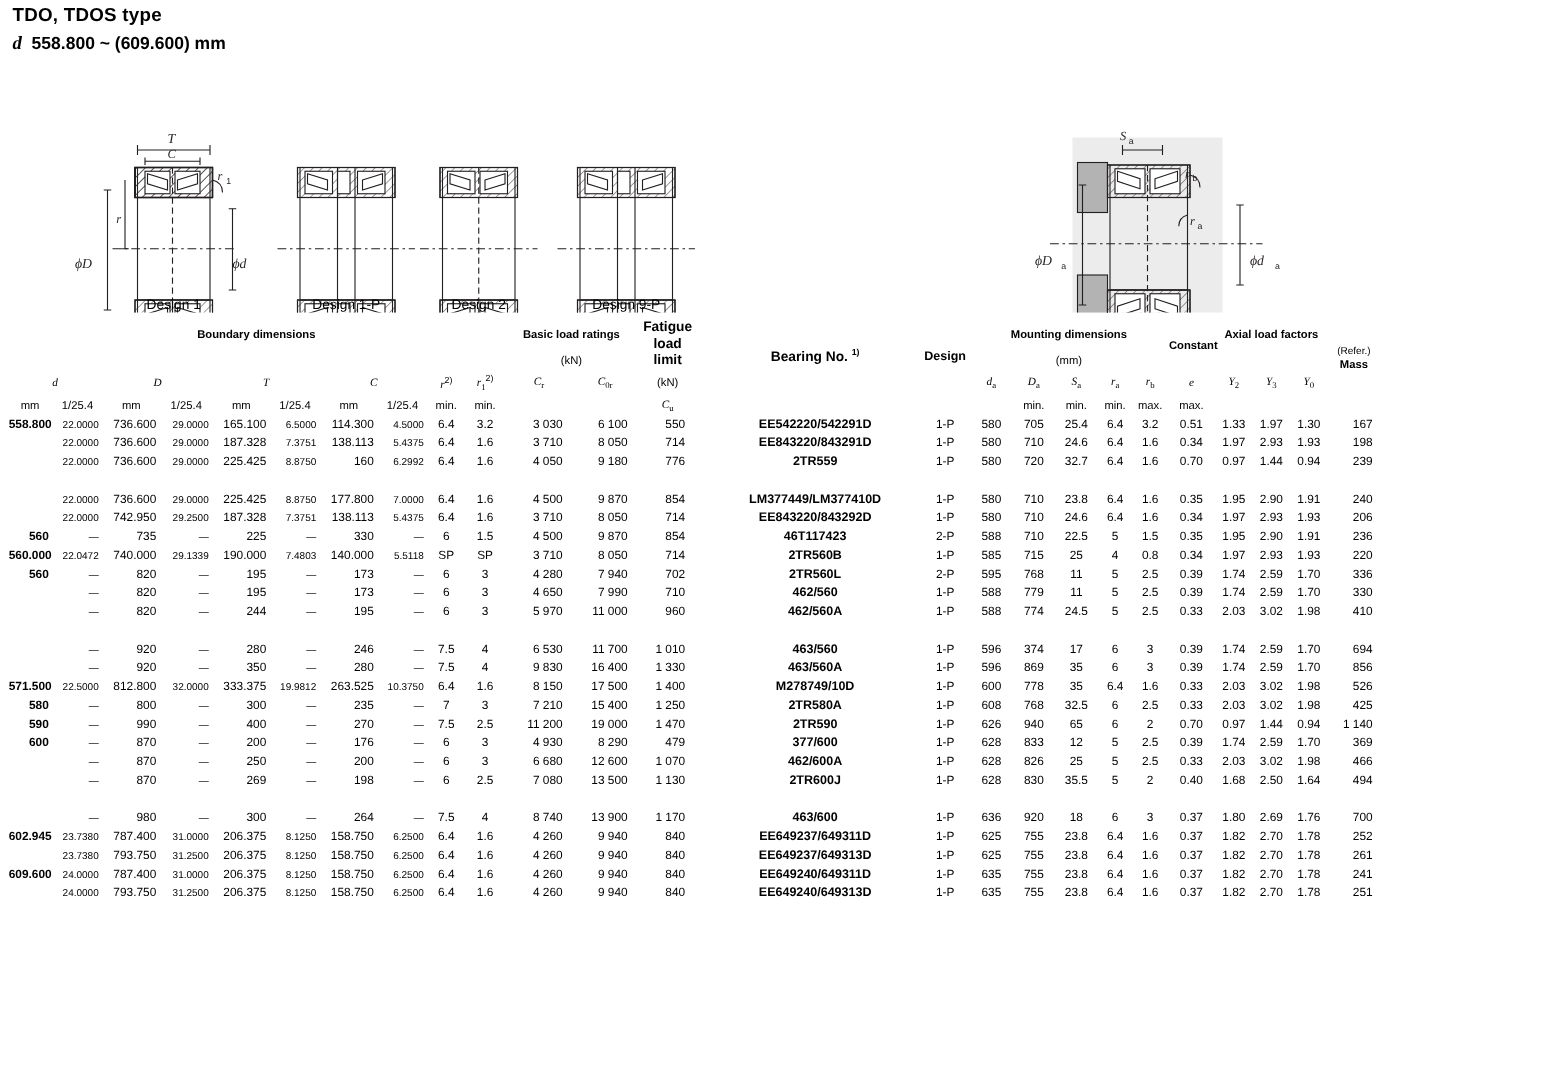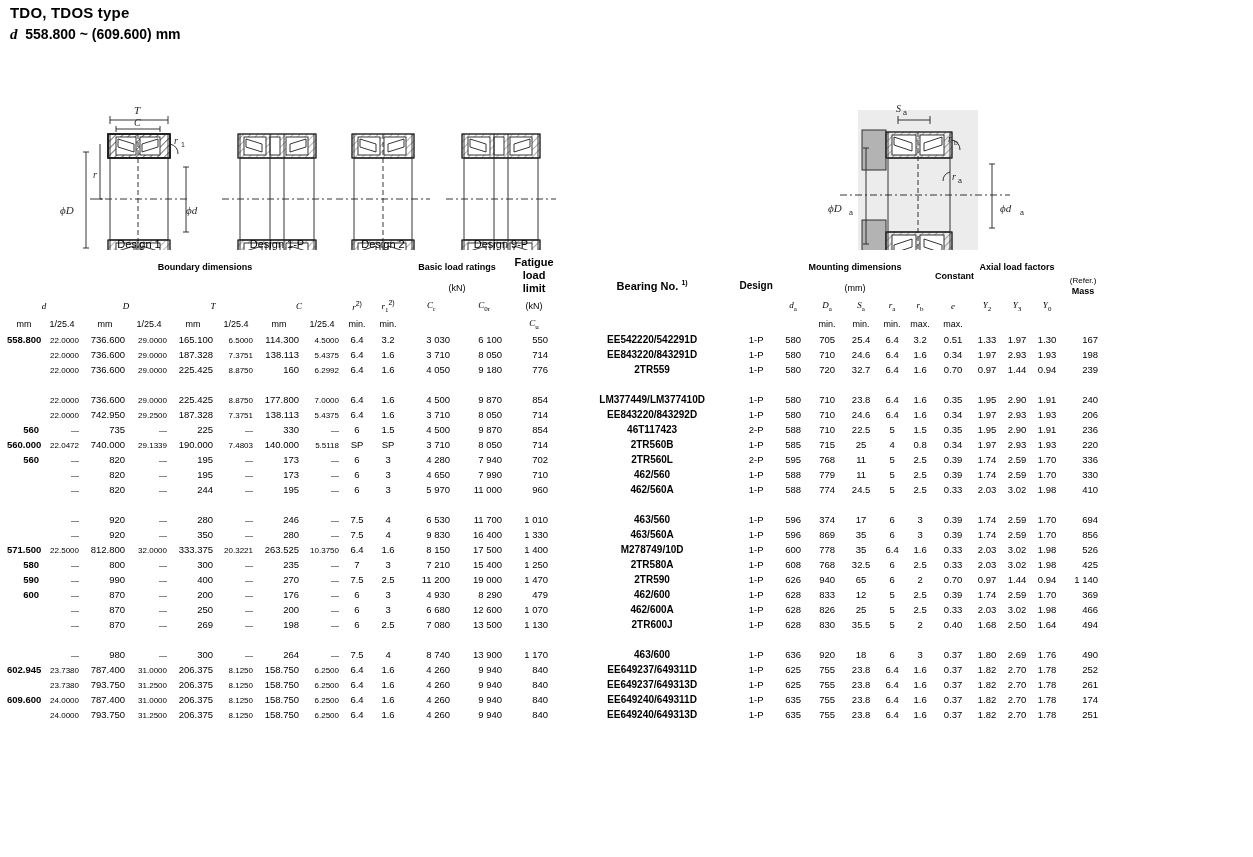--- a/index.html
+++ b/index.html
@@ -741,21 +741,21 @@
             <td class="c">2.59</td>
             <td class="c br">1.70</td>
             <td class="r br" style="padding-right:6px">856</td>
           </tr>
           <tr class="dat" style="height:13.2px">
             <td class="r bl b bt" style="padding-right:3px">571.500</td>
             <td class="r br bt" style="padding-right:3px"><span class="sm">22.5000</span></td>
             <td class="r bt" style="padding-right:3px">812.800</td>
             <td class="r br bt" style="padding-right:3px"><span class="sm">32.0000</span></td>
             <td class="r bt" style="padding-right:3px">333.375</td>
-            <td class="r br bt" style="padding-right:3px"><span class="sm">20.3221</span></td>
+            <td class="r br bt" style="padding-right:3px"><span class="sm">19.9812</span></td>
             <td class="r bt" style="padding-right:3px">263.525</td>
             <td class="r br bt" style="padding-right:3px"><span class="sm">10.3750</span></td>
             <td class="c bt">6.4</td>
             <td class="c br bt">1.6</td>
             <td class="r bt" style="padding-right:8px">8 150</td>
             <td class="r br bt" style="padding-right:8px">17 500</td>
             <td class="r br bt" style="padding-right:10px">1 400</td>
             <td class="br bt"></td>
             <td class="c br bt"><span class="bno">M278749/10D</span></td>
             <td class="c br bt">1-P</td>
@@ -834,21 +834,21 @@
             <td class="r bt" style="padding-right:3px">200</td>
             <td class="r br bt" style="padding-right:3px"><span class="sm">—</span></td>
             <td class="r bt" style="padding-right:3px">176</td>
             <td class="r br bt" style="padding-right:3px"><span class="sm">—</span></td>
             <td class="c bt">6</td>
             <td class="c br bt">3</td>
             <td class="r bt" style="padding-right:8px">4 930</td>
             <td class="r br bt" style="padding-right:8px">8 290</td>
             <td class="r br bt" style="padding-right:10px">479</td>
             <td class="br bt"></td>
-            <td class="c br bt"><span class="bno">462/600</span></td>
+            <td class="c br bt"><span class="bno">377/600</span></td>
             <td class="c br bt">1-P</td>
             <td class="c bt">628</td>
             <td class="c bt">833</td>
             <td class="c bt">12</td>
             <td class="c bt">5</td>
             <td class="c br bt">2.5</td>
             <td class="c br bt">0.39</td>
             <td class="c bt">1.74</td>
             <td class="c bt">2.59</td>
             <td class="c br bt">1.70</td>
@@ -957,21 +957,21 @@
             <td class="c br">1-P</td>
             <td class="c">636</td>
             <td class="c">920</td>
             <td class="c">18</td>
             <td class="c">6</td>
             <td class="c br">3</td>
             <td class="c br">0.37</td>
             <td class="c">1.80</td>
             <td class="c">2.69</td>
             <td class="c br">1.76</td>
-            <td class="r br" style="padding-right:6px">490</td>
+            <td class="r br" style="padding-right:6px">700</td>
           </tr>
           <tr class="dat" style="height:13.2px">
             <td class="r bl b bt" style="padding-right:3px">602.945</td>
             <td class="r br bt" style="padding-right:3px"><span class="sm">23.7380</span></td>
             <td class="r bt" style="padding-right:3px">787.400</td>
             <td class="r br bt" style="padding-right:3px"><span class="sm">31.0000</span></td>
             <td class="r bt" style="padding-right:3px">206.375</td>
             <td class="r br bt" style="padding-right:3px"><span class="sm">8.1250</span></td>
             <td class="r bt" style="padding-right:3px">158.750</td>
             <td class="r br bt" style="padding-right:3px"><span class="sm">6.2500</span></td>
@@ -1041,21 +1041,21 @@
             <td class="c br bt">1-P</td>
             <td class="c bt">635</td>
             <td class="c bt">755</td>
             <td class="c bt">23.8</td>
             <td class="c bt">6.4</td>
             <td class="c br bt">1.6</td>
             <td class="c br bt">0.37</td>
             <td class="c bt">1.82</td>
             <td class="c bt">2.70</td>
             <td class="c br bt">1.78</td>
-            <td class="r br bt" style="padding-right:6px">174</td>
+            <td class="r br bt" style="padding-right:6px">241</td>
           </tr>
           <tr class="dat" style="height:13.2px">
             <td class="r bl " style="padding-right:3px"></td>
             <td class="r br" style="padding-right:3px"><span class="sm">24.0000</span></td>
             <td class="r" style="padding-right:3px">793.750</td>
             <td class="r br" style="padding-right:3px"><span class="sm">31.2500</span></td>
             <td class="r" style="padding-right:3px">206.375</td>
             <td class="r br" style="padding-right:3px"><span class="sm">8.1250</span></td>
             <td class="r" style="padding-right:3px">158.750</td>
             <td class="r br" style="padding-right:3px"><span class="sm">6.2500</span></td>

